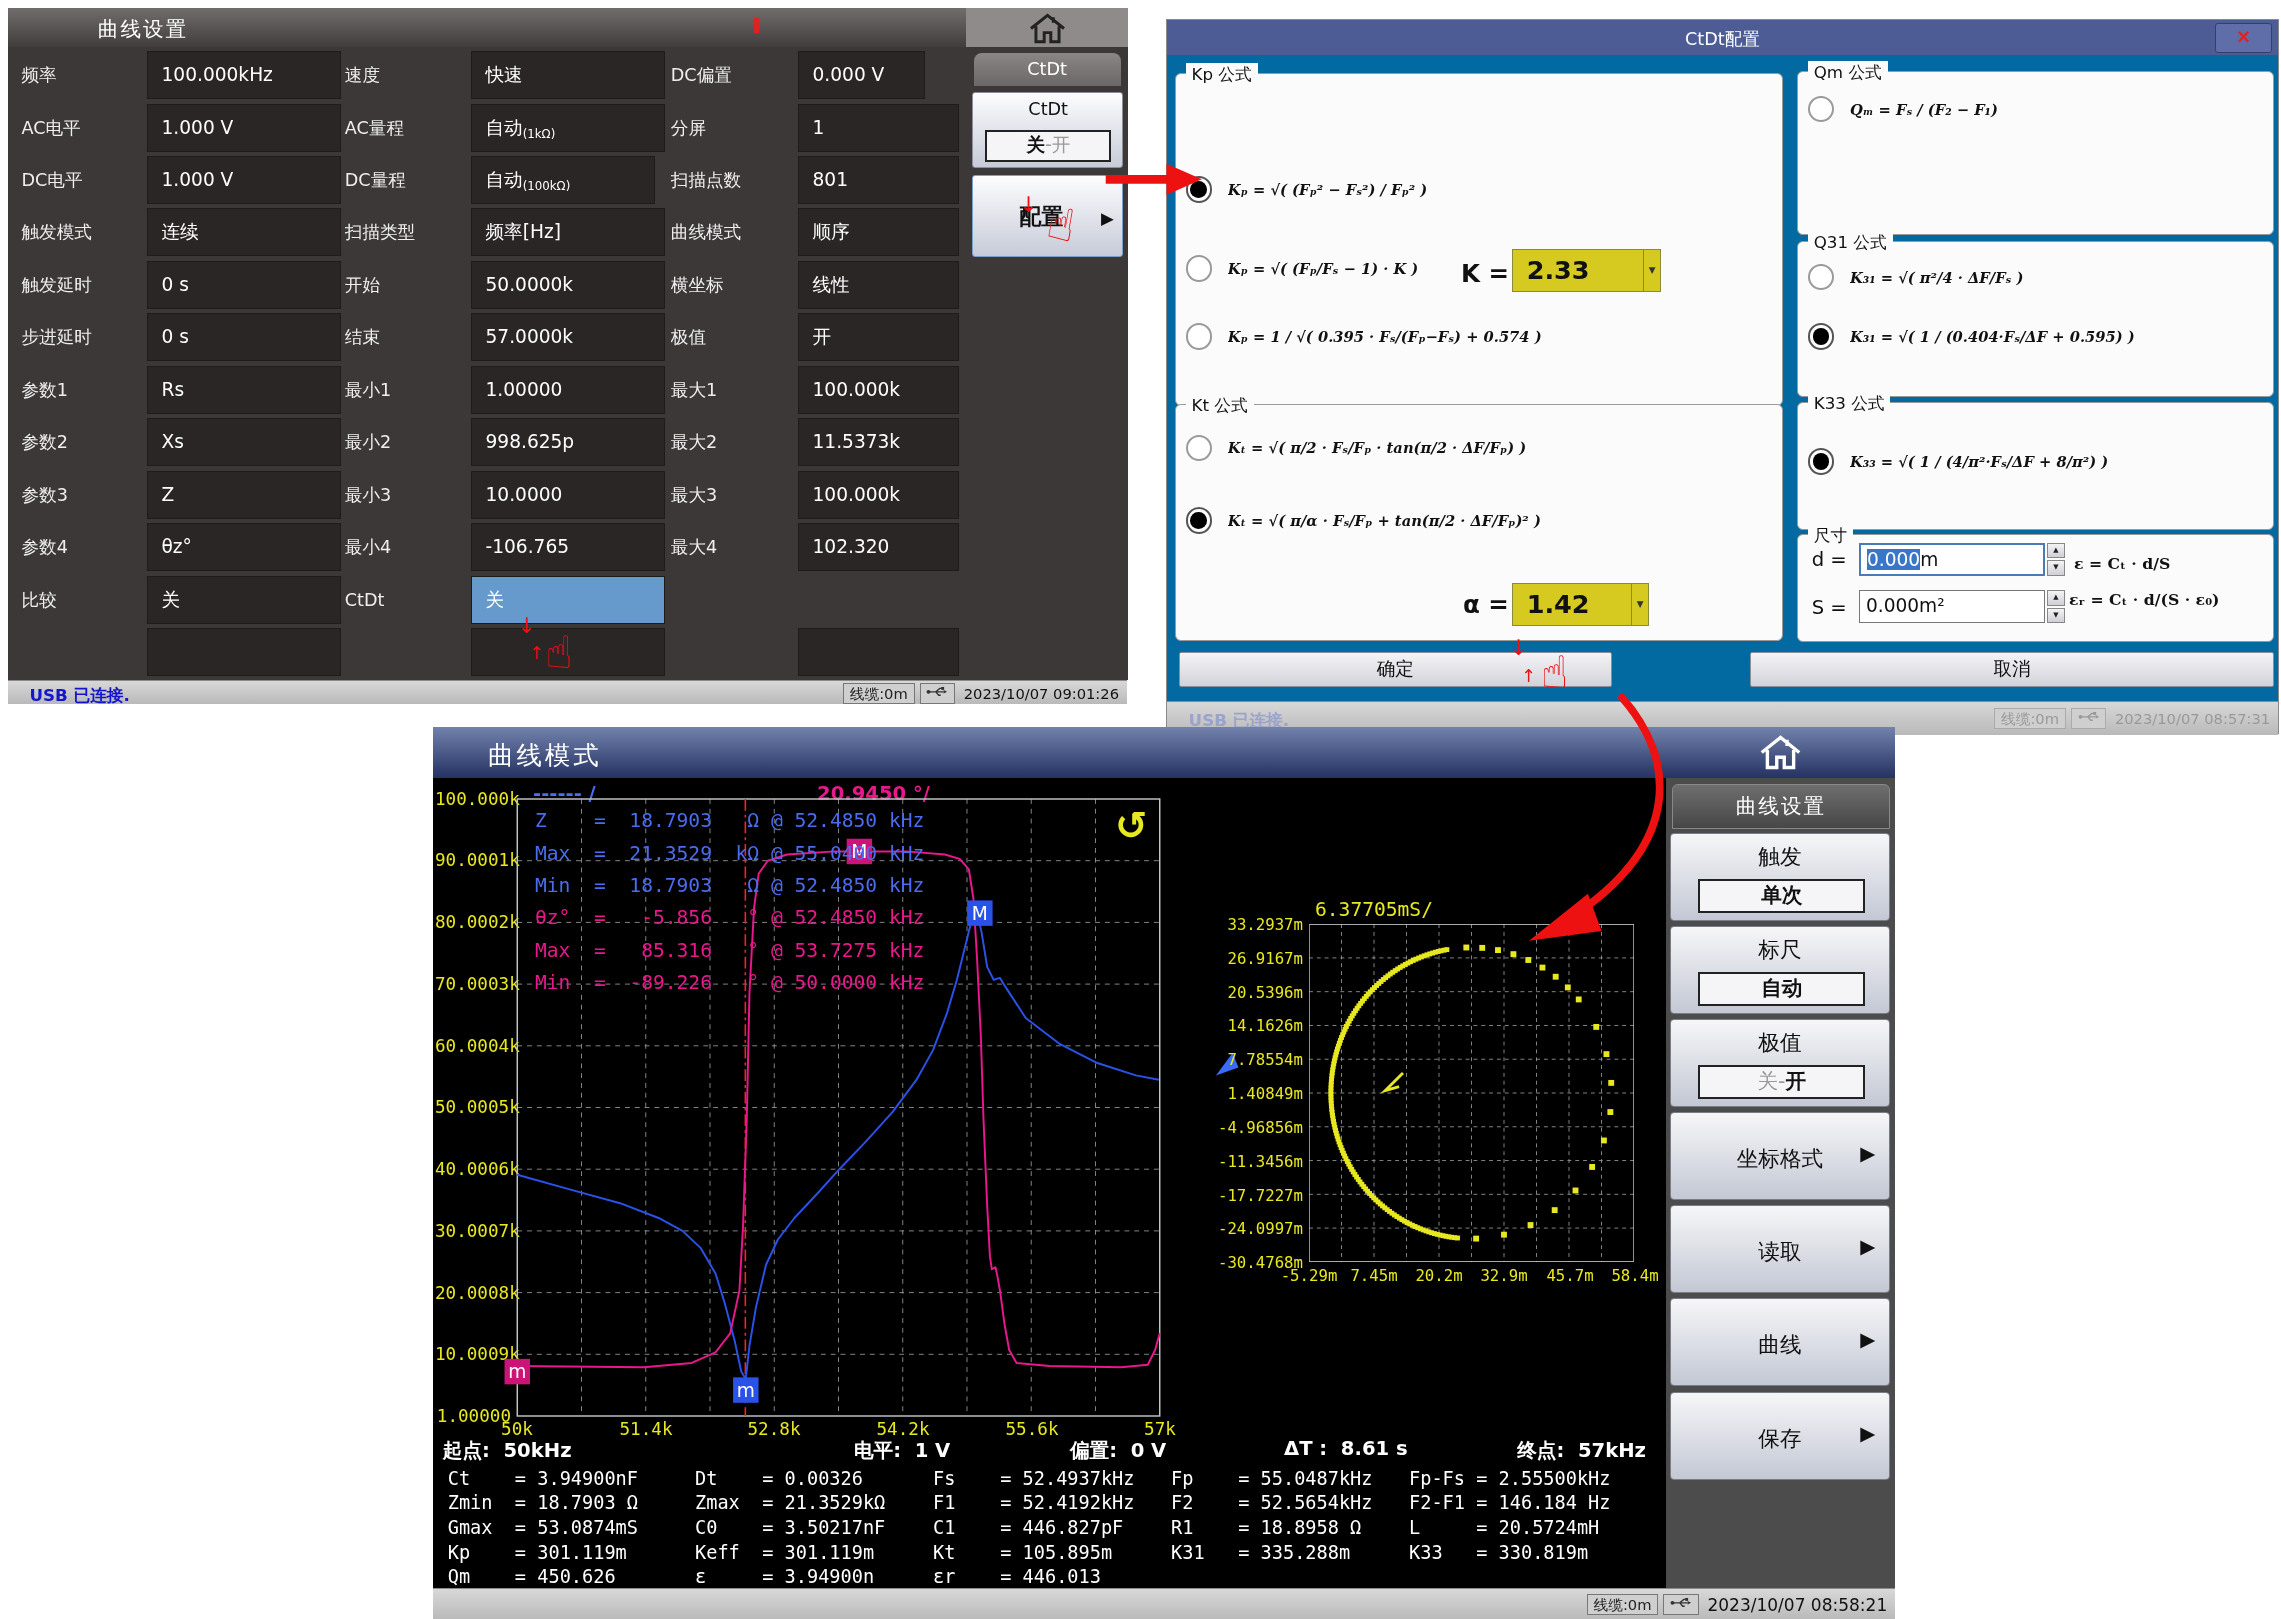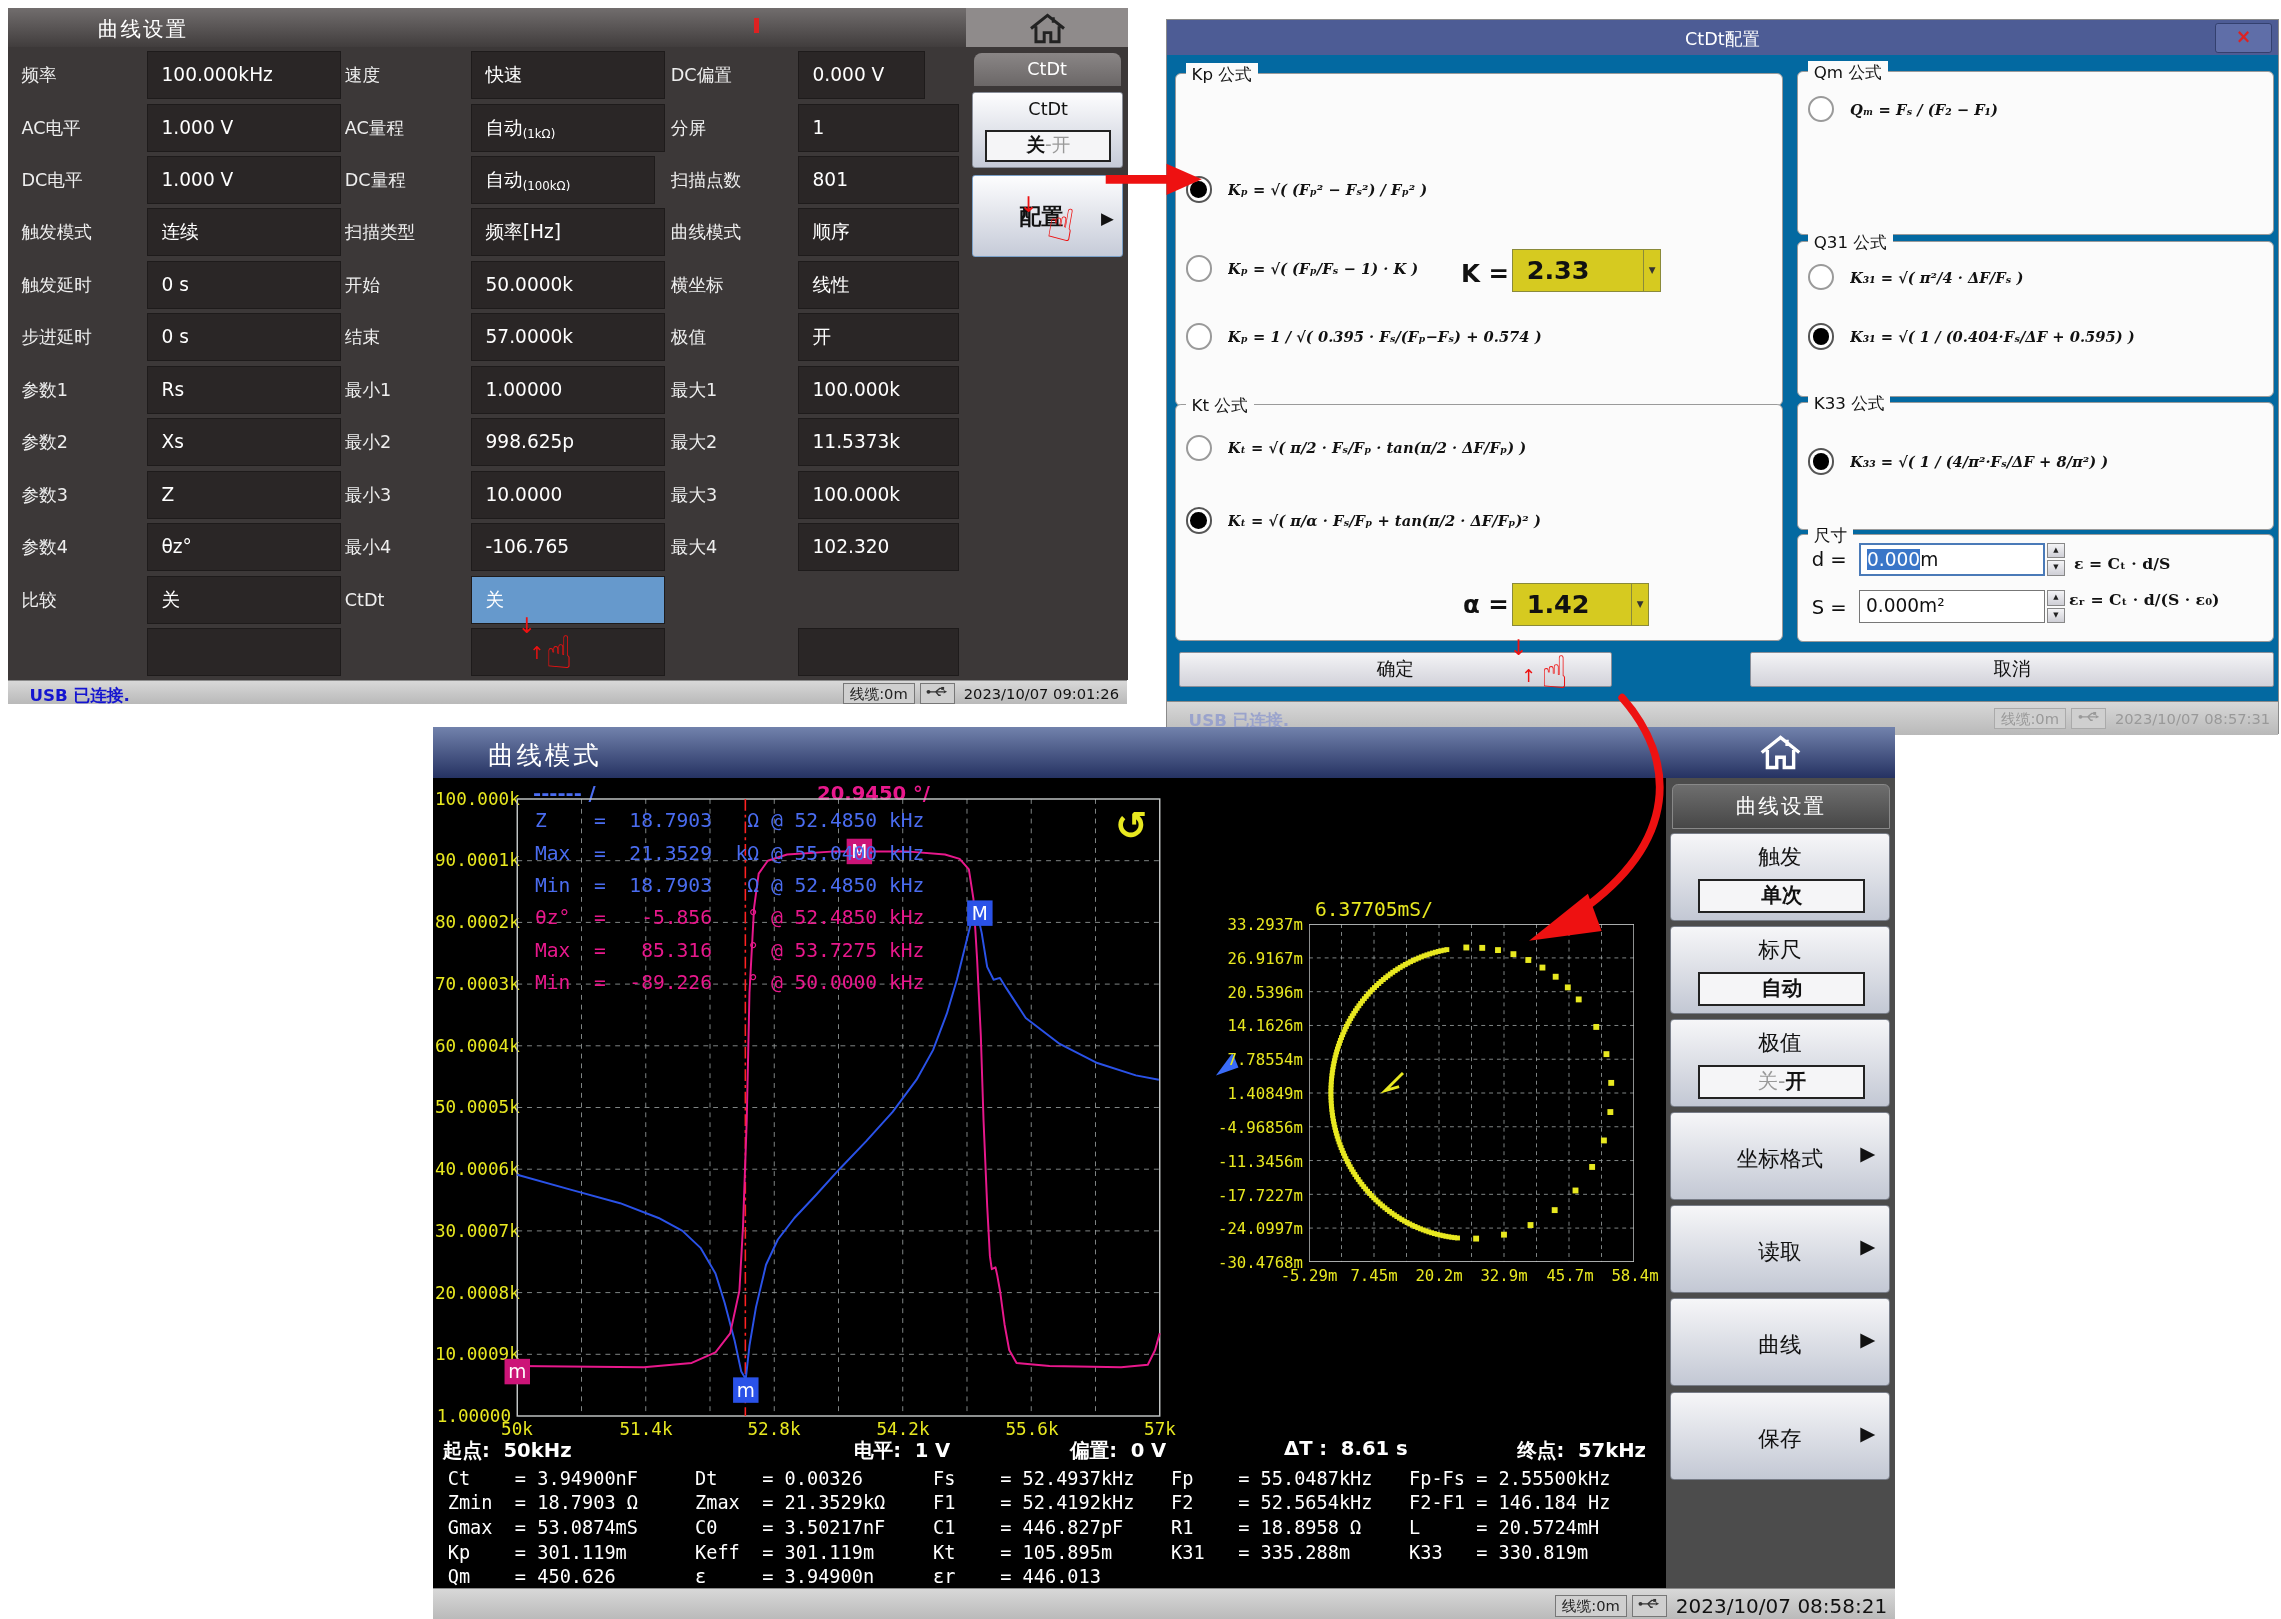--- a/index.html
+++ b/index.html
@@ -664,21 +664,21 @@
 
     <div class="abs statusbar" style="left:0;top:861px;width:1462px;height:31px;">
       <span class="sb-right" style="top:4.9px">
         <span class="sb-box">线缆:0m</span>
         <span class="sb-box"><svg width="21.6" height="13.7" viewBox="0 0 22 14">
               <circle cx="2.5" cy="7" r="2" fill="#333"></circle>
               <path d="M4 7 H18 M10 7 L14 3.5 H16 M10 7 L13 10.5 H15" stroke="#333" stroke-width="1.4" fill="none"></path>
               <rect x="15.5" y="2" width="3" height="3" fill="#333"></rect>
               <path d="M18 8.8 L21.5 7 L18 5.2 Z" fill="#333"></path>
             </svg></span>
-        <span class="sb-time" style="font-size:20px">2023/10/07 08:58:21</span>
+        <span class="sb-time" style="font-size:17px">2023/10/07 08:58:21</span>
       </span>
     </div>
   </div>
 
   <svg id="overlay" class="abs" viewBox="0 0 2328 1652" width="2282" height="1619">
     <line x1="1128" y1="183" x2="1192" y2="183" stroke="#e11" stroke-width="9"></line>
     <polygon points="1190,167 1190,199 1226,183" fill="#e11"></polygon>
     <path d="M 1655 712 C 1710 775, 1714 858, 1612 930" fill="none" stroke="#e11" stroke-width="8" stroke-linecap="round"></path>
     <polygon points="1560,960 1620,912 1634,950" fill="#e11"></polygon>
     <text x="1066" y="242" font-size="46" fill="#e11" transform="rotate(10 1066 242)">☝</text>

